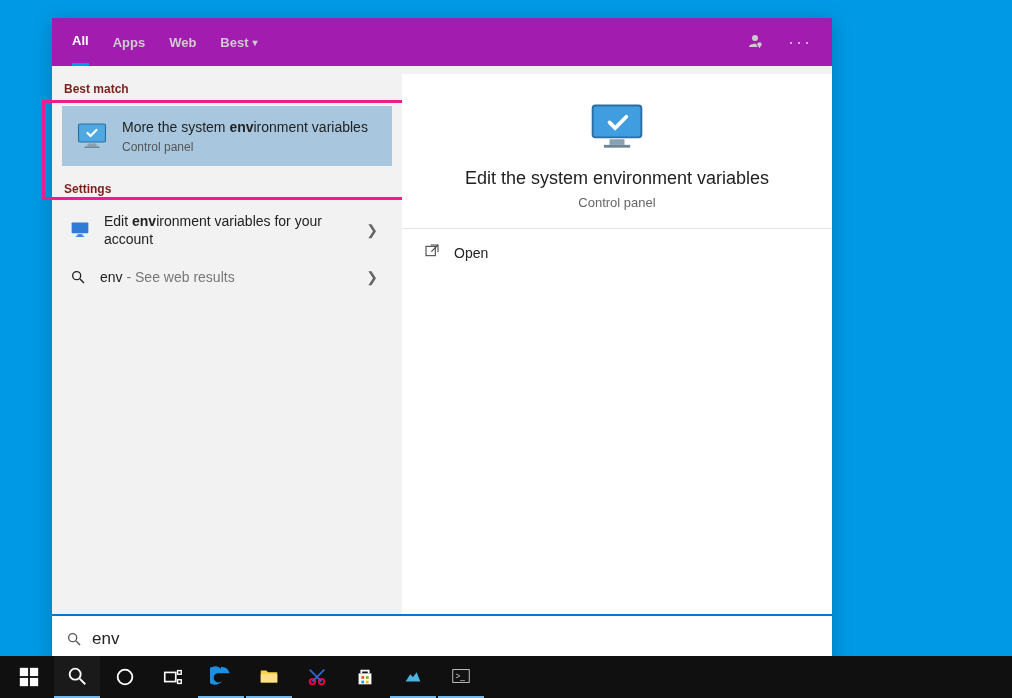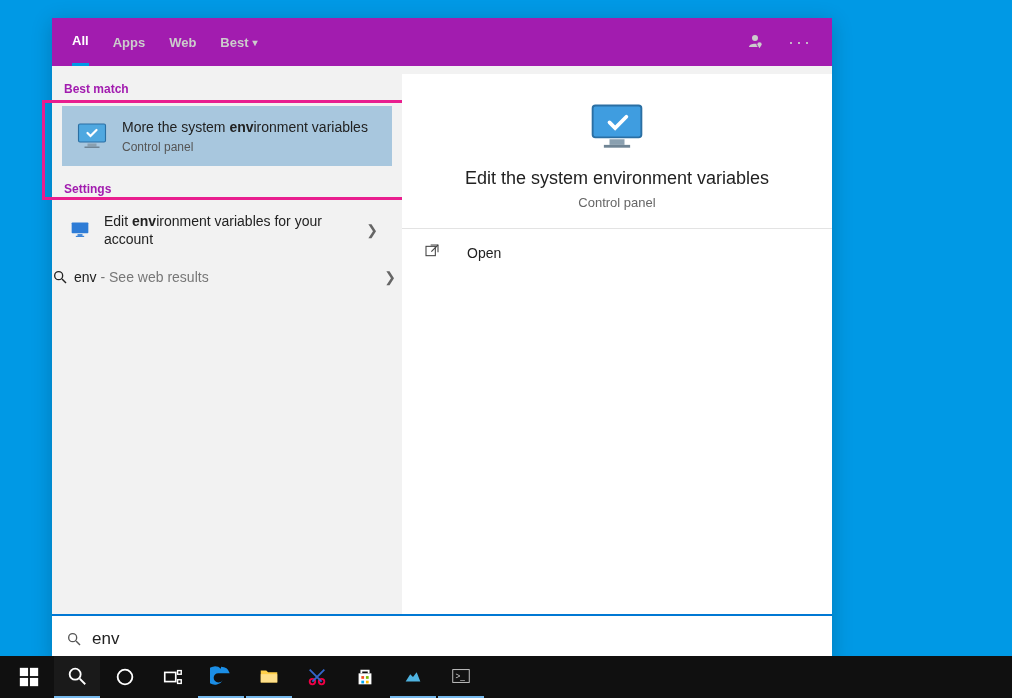--- a/index.html
+++ b/index.html
@@ -20,21 +20,21 @@
   .tab.active { color: #fff; border-bottom: 3px solid #0099e5; font-weight:600; }
   .tabs .spacer { flex: 1; }
   .tabs .feedback-icon svg { width:18px; height:18px; fill:#ccc; }
   .tabs .more-dots { font-size:18px; letter-spacing:2px; cursor:pointer; }
 
   .results-area { flex:1; display:flex; background:#f2f2f2; min-height:0;}
   .left-col { width: 350px; padding-top:8px; }
   .right-col { flex:1; background:#fff; margin:8px 0 0 0; display:flex; flex-direction:column; }
   .results-area, .left-col, .right-col { position: relative; }
 
-  .section-heading { font-size:12px; font-weight:600; color:#a21caf; padding:8px 12px 6px 12px; }
+  .section-heading { font-size:12px; font-weight:600; color:#7f1d1d; padding:8px 12px 6px 12px; }
 
   .result-item {
     display:flex; align-items:center; padding:12px 12px; gap:12px;
     cursor:pointer; position:relative;
   }
   .result-item.best { background:#a8c7de; margin:4px 10px 8px 10px; }
   .highlight-border {
     position:absolute; left:-20px; top:-6px; width:388px; height:100px;
     border:3px solid #e91e8f; pointer-events:none;
   }
@@ -42,31 +42,31 @@
   .result-icon svg { width:36px; height:36px; }
   .result-text .title { font-size:14px; color:#222; line-height:1.3; }
   .result-text .title b { font-weight:600; }
   .result-text .sub { font-size:12px; color:#555; margin-top:4px; }
   .chev { margin-left:auto; color:#666; font-size:14px; padding-right:6px;}
 
   .settings-item { display:flex; align-items:center; padding:10px 18px; gap:14px; cursor:pointer;}
   .settings-icon { width:20px; height:20px; }
   .settings-icon svg { width:20px; height:20px; }
 
-  .web-item { display:flex; align-items:center; padding:10px 0; gap:6px; cursor:pointer;}
+  .web-item { display:flex; align-items:center; padding:10px 18px; gap:14px; cursor:pointer;}
   .web-icon { width:16px; height:16px; }
   .web-text { font-size:14px; color:#222; }
   .web-text .muted { color:#777; }
 
   
   .detail-hero { text-align:center; padding:24px 20px 18px 20px; border-bottom:1px solid #e3e3e3;}
   .detail-hero .big-icon { margin:0 auto 10px auto; width:60px; height:60px; }
   .detail-hero h2 { font-size:18px; font-weight:400; color:#222; }
   .detail-hero .sub { font-size:13px; color:#666; margin-top:6px;}
-  .action-row { display:flex; align-items:center; gap:27px; padding:14px 22px; font-size:14px; color:#222; cursor:pointer;}
+  .action-row { display:flex; align-items:center; gap:14px; padding:14px 22px; font-size:14px; color:#222; cursor:pointer;}
   .action-row .open-icon svg { width:16px; height:16px; }
 
   
   .search-input-row {
     height:48px; background:#fff; display:flex; align-items:center;
     padding:0 14px; gap:10px; border-top:2px solid #0078d4;
   }
   .search-input-row .mag { width:16px; height:16px; }
   .search-input-row input {
     flex:1; border:none; outline:none; font-size:17px; color:#222;

